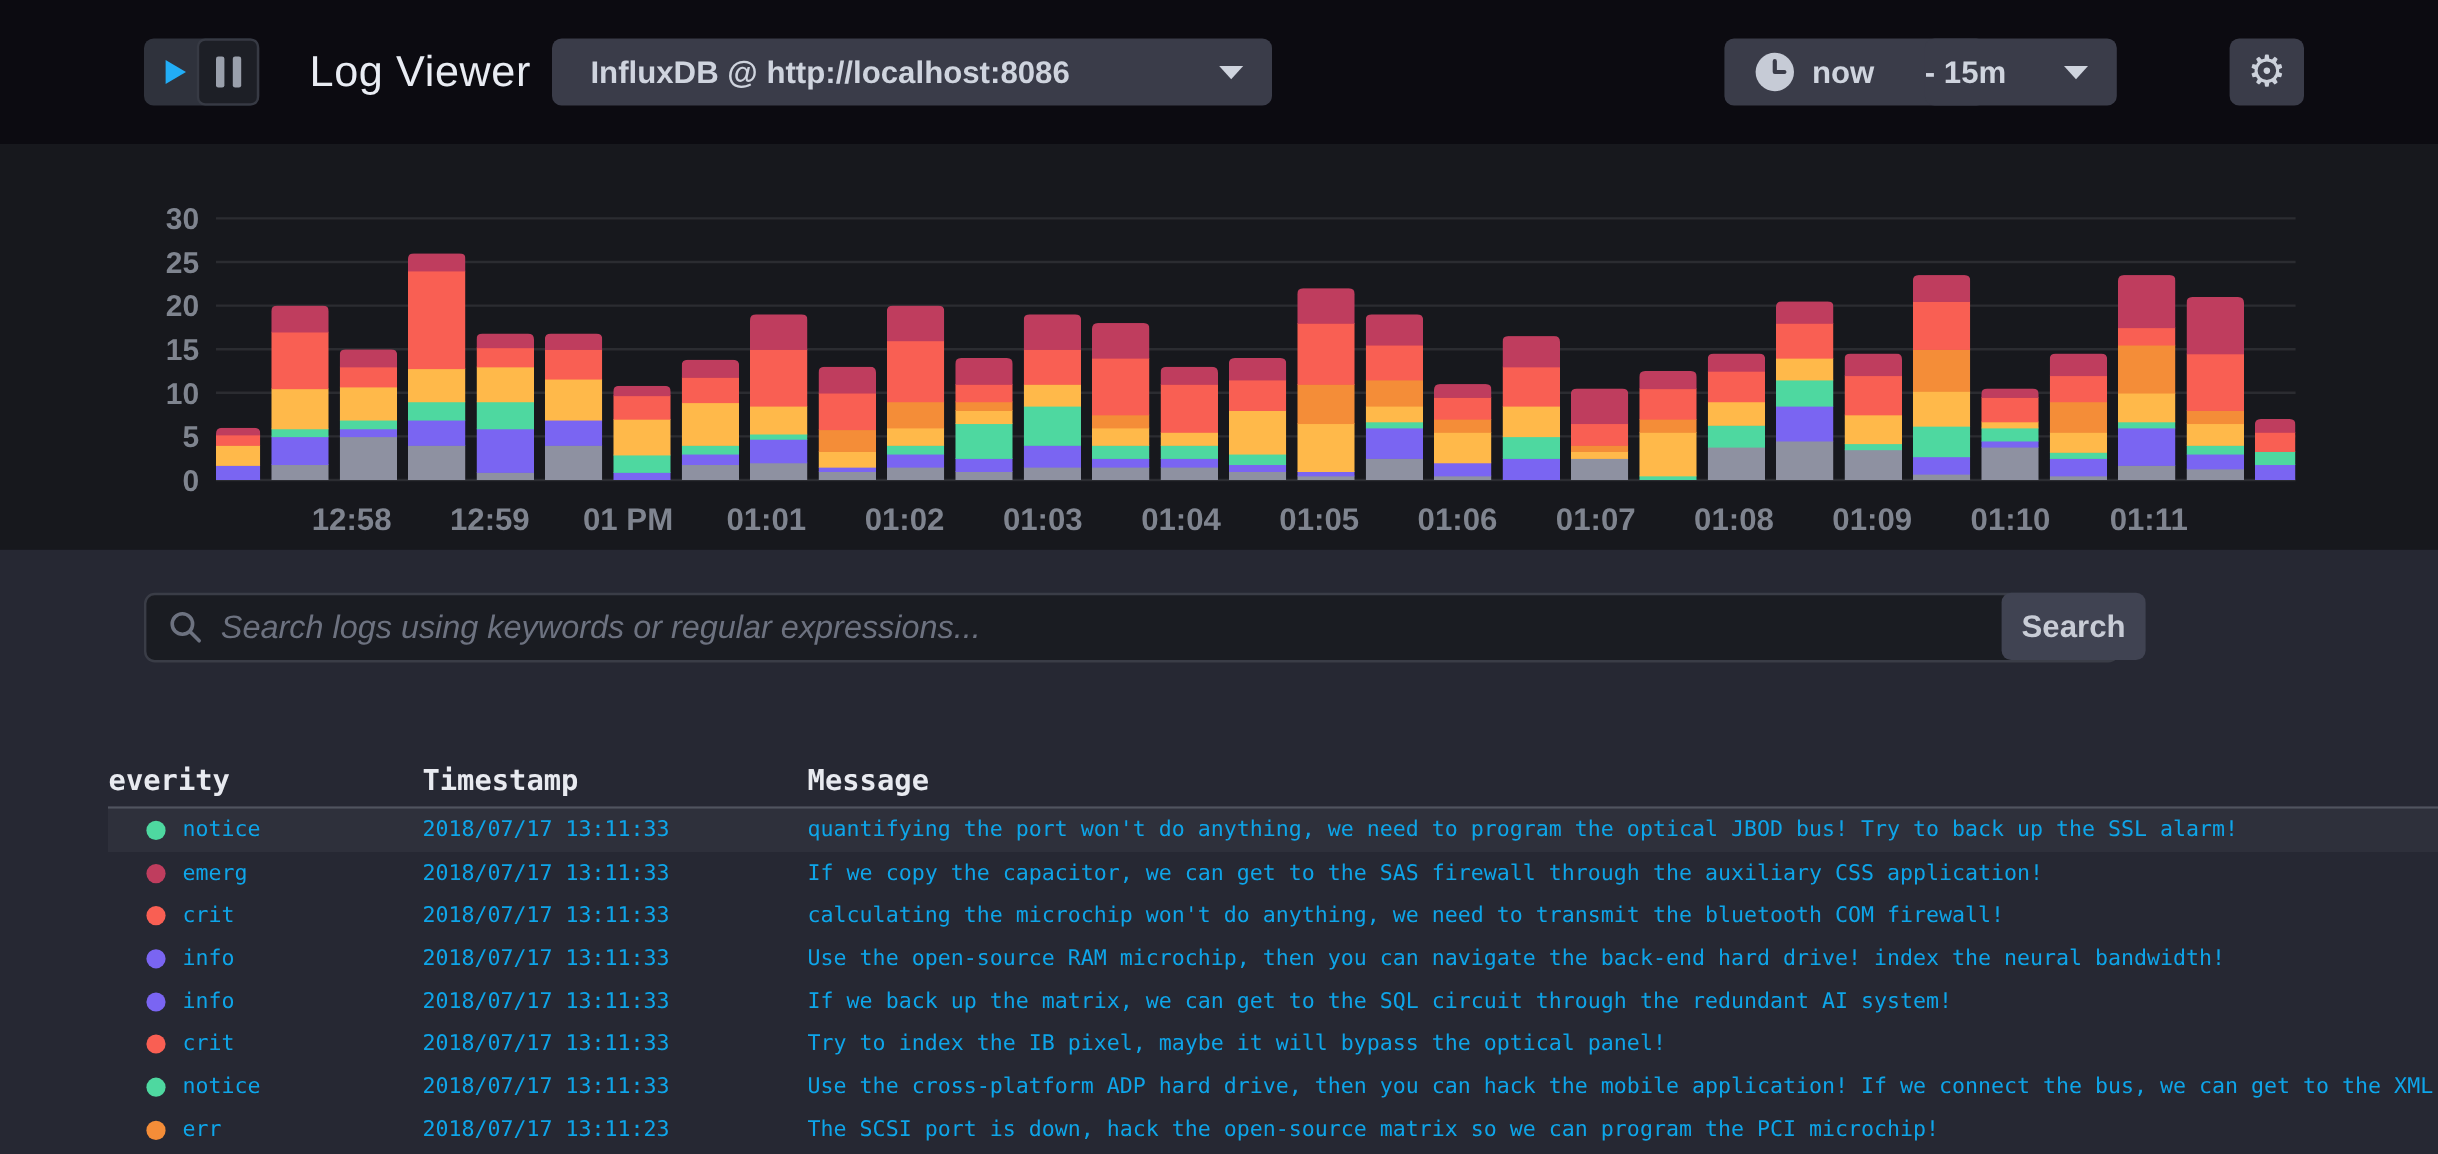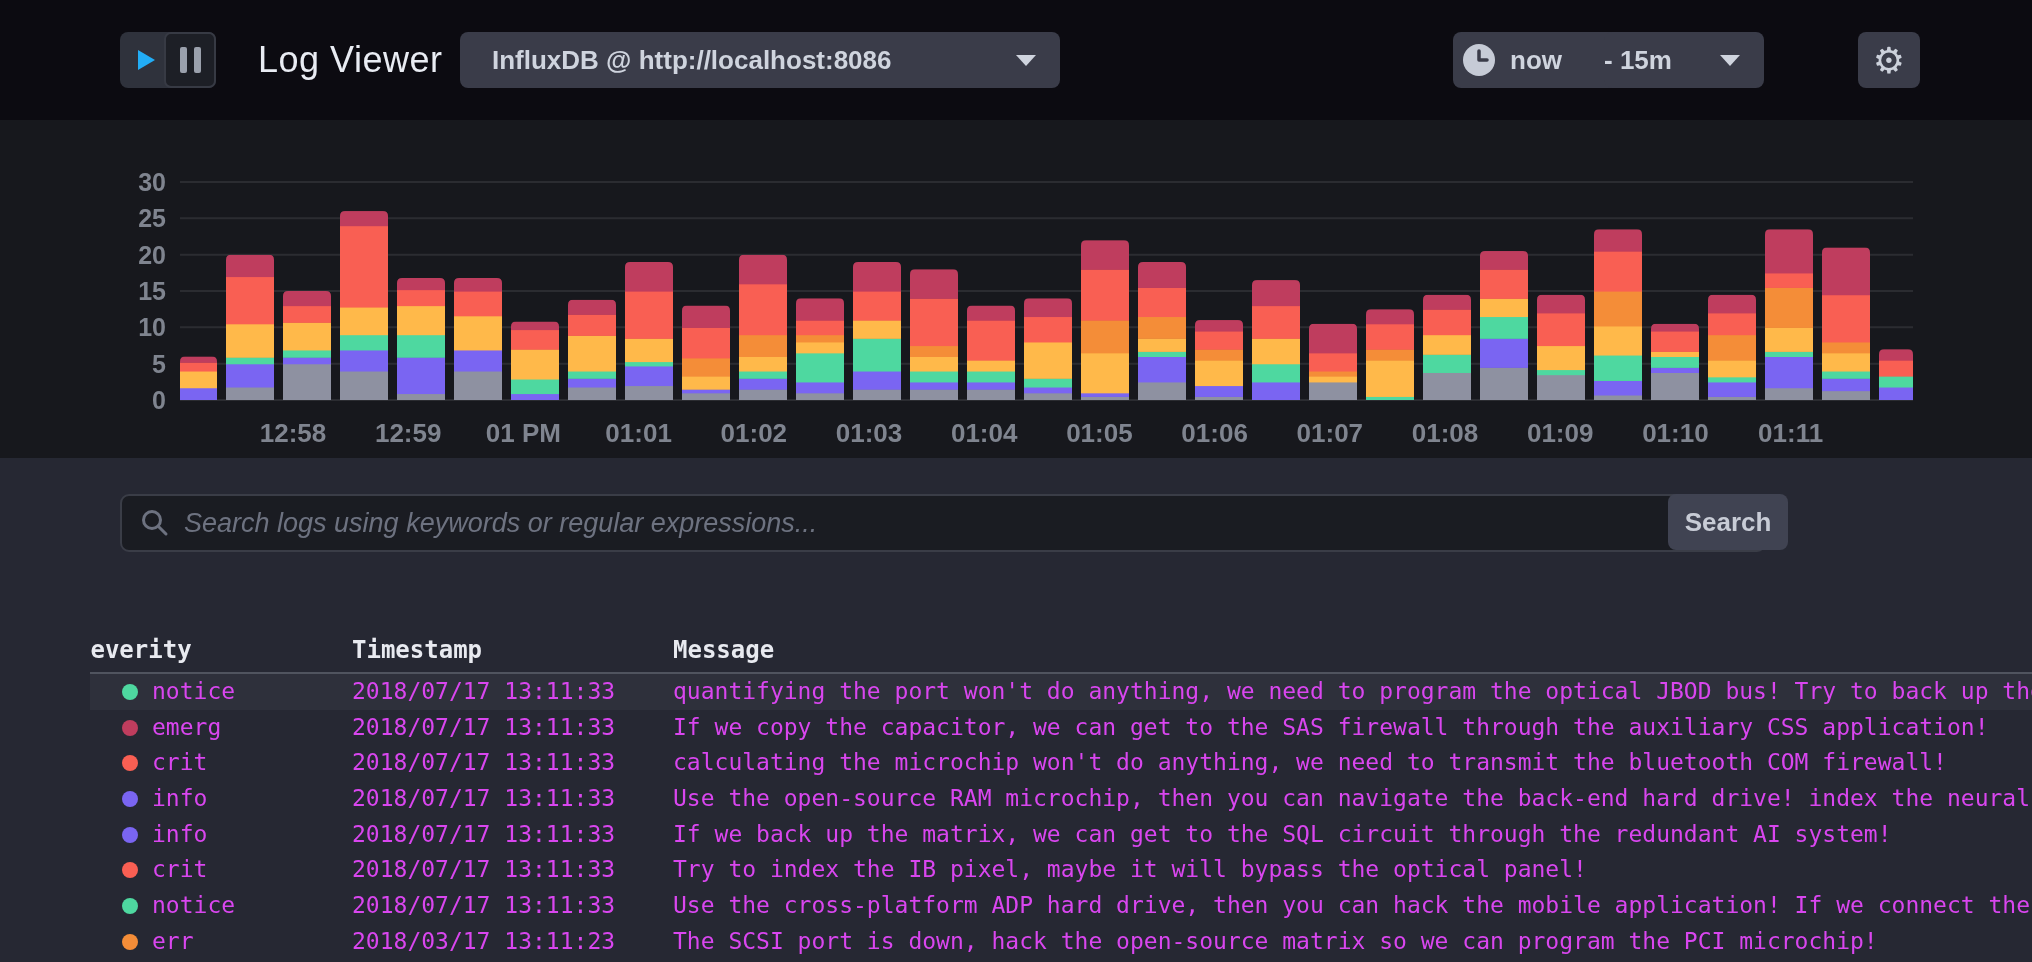--- a/index.html
+++ b/index.html
@@ -20,21 +20,21 @@
   .pause-bar { width:7px; height:26px; background:#9aa0ac; border-radius:2px; }
   #page-title { position:absolute; left:258px; top:0; height:120px; line-height:120px;
                 color:#e9ecf3; font-size:36px; font-weight:400; letter-spacing:0.5px; }
   .dropdown { position:absolute; top:32px; height:56px; background:#3a3c49; border-radius:8px;
               display:flex; align-items:center; color:#cfd4de; font-size:26px; font-weight:700;
               cursor:pointer; }
   .dd-caret { width:0; height:0; border-left:10px solid transparent; border-right:10px solid transparent;
               border-top:11px solid #cfd4de; position:absolute; right:24px; top:50%; margin-top:-5px; }
   #dd-source { left:460px; width:600px; padding-left:32px; }
   #dd-namespace { left:1074px; width:352px; padding-left:26px; }
-  #dd-time { left:1437px; width:218px; padding-left:9px;margin-left:16px; }
+  #dd-time { left:1437px; width:218px; padding-left:25px; }
   #dd-duration { left:1604px; width:160px; }
   .dd-icon { margin-right:14px; display:flex; align-items:center; }
   #gear-btn { position:absolute; left:1858px; top:32px; width:62px; height:56px; background:#3a3c49;
               border-radius:8px; color:#ccd1db; font-size:36px; display:flex; align-items:center;
               justify-content:center; cursor:pointer; font-family:"DejaVu Sans", sans-serif; }
 
   
   #chart-section { position:absolute; left:0; top:120px; width:2032px; height:338px; background:#17181d; }
   #histogram { position:absolute; left:0; top:0; }
   .ylab, .xlab { fill:#7f848f; font-family:"Liberation Sans", sans-serif; font-weight:700; }
@@ -56,21 +56,21 @@
   #query-status .count { color:#eef0f4; }
 
   
   #log-table { position:absolute; left:90px; top:172px; width:1942px; height:332px; overflow:hidden;
                font-family:"DejaVu Sans Mono","Liberation Mono", monospace; }
   #log-head { position:relative; height:44px; color:#e8eaf0; font-weight:700; font-size:24px;
               line-height:40px; border-bottom:2px solid #50545f; }
   .col-sev { position:absolute; left:-14px; }
   .col-ts  { position:absolute; left:262px; }
   .col-msg { position:absolute; left:583px; }
-  .log-row { position:relative; height:35.7px; line-height:35.7px; color:#d946ef; font-size:23px;
+  .log-row { position:relative; height:35.7px; line-height:35.7px; color:#0ea5e9; font-size:18px;
              white-space:pre; cursor:pointer; }
   .log-row.hl { background:#2e303b; }
   .sev-dot { position:absolute; left:32px; top:50%; margin-top:-8px; width:16px; height:16px;
              border-radius:50%; }
   .row-sev { position:absolute; left:62px; }
   .row-ts  { position:absolute; left:262px; }
   .row-msg { position:absolute; left:583px; right:0; overflow:hidden; }
 </style>
 </head>
 <body>
@@ -507,16 +507,16 @@
       <span class="col-msg">Message</span>
     </div>
     <div id="log-rows">
         <div class="log-row hl"><span class="sev-dot" style="background: rgb(78, 216, 160);"></span><span class="row-sev">notice</span><span class="row-ts">2018/07/17 13:11:33</span><span class="row-msg">quantifying the port won't do anything, we need to program the optical JBOD bus! Try to back up the SSL alarm!</span></div>
         <div class="log-row"><span class="sev-dot" style="background: rgb(191, 61, 94);"></span><span class="row-sev">emerg</span><span class="row-ts">2018/07/17 13:11:33</span><span class="row-msg">If we copy the capacitor, we can get to the SAS firewall through the auxiliary CSS application!</span></div>
         <div class="log-row"><span class="sev-dot" style="background: rgb(249, 95, 83);"></span><span class="row-sev">crit</span><span class="row-ts">2018/07/17 13:11:33</span><span class="row-msg">calculating the microchip won't do anything, we need to transmit the bluetooth COM firewall!</span></div>
         <div class="log-row"><span class="sev-dot" style="background: rgb(122, 101, 242);"></span><span class="row-sev">info</span><span class="row-ts">2018/07/17 13:11:33</span><span class="row-msg">Use the open-source RAM microchip, then you can navigate the back-end hard drive! index the neural bandwidth!</span></div>
         <div class="log-row"><span class="sev-dot" style="background: rgb(122, 101, 242);"></span><span class="row-sev">info</span><span class="row-ts">2018/07/17 13:11:33</span><span class="row-msg">If we back up the matrix, we can get to the SQL circuit through the redundant AI system!</span></div>
         <div class="log-row"><span class="sev-dot" style="background: rgb(249, 95, 83);"></span><span class="row-sev">crit</span><span class="row-ts">2018/07/17 13:11:33</span><span class="row-msg">Try to index the IB pixel, maybe it will bypass the optical panel!</span></div>
         <div class="log-row"><span class="sev-dot" style="background: rgb(78, 216, 160);"></span><span class="row-sev">notice</span><span class="row-ts">2018/07/17 13:11:33</span><span class="row-msg">Use the cross-platform ADP hard drive, then you can hack the mobile application! If we connect the bus, we can get to the XML program!</span></div>
-        <div class="log-row"><span class="sev-dot" style="background: rgb(244, 141, 56);"></span><span class="row-sev">err</span><span class="row-ts">2018/03/17 13:11:23</span><span class="row-msg">The SCSI port is down, hack the open-source matrix so we can program the PCI microchip!</span></div>
+        <div class="log-row"><span class="sev-dot" style="background: rgb(244, 141, 56);"></span><span class="row-sev">err</span><span class="row-ts">2018/07/17 13:11:23</span><span class="row-msg">The SCSI port is down, hack the open-source matrix so we can program the PCI microchip!</span></div>
       </div>
   </div>
 </div>
 
 </body></html>

